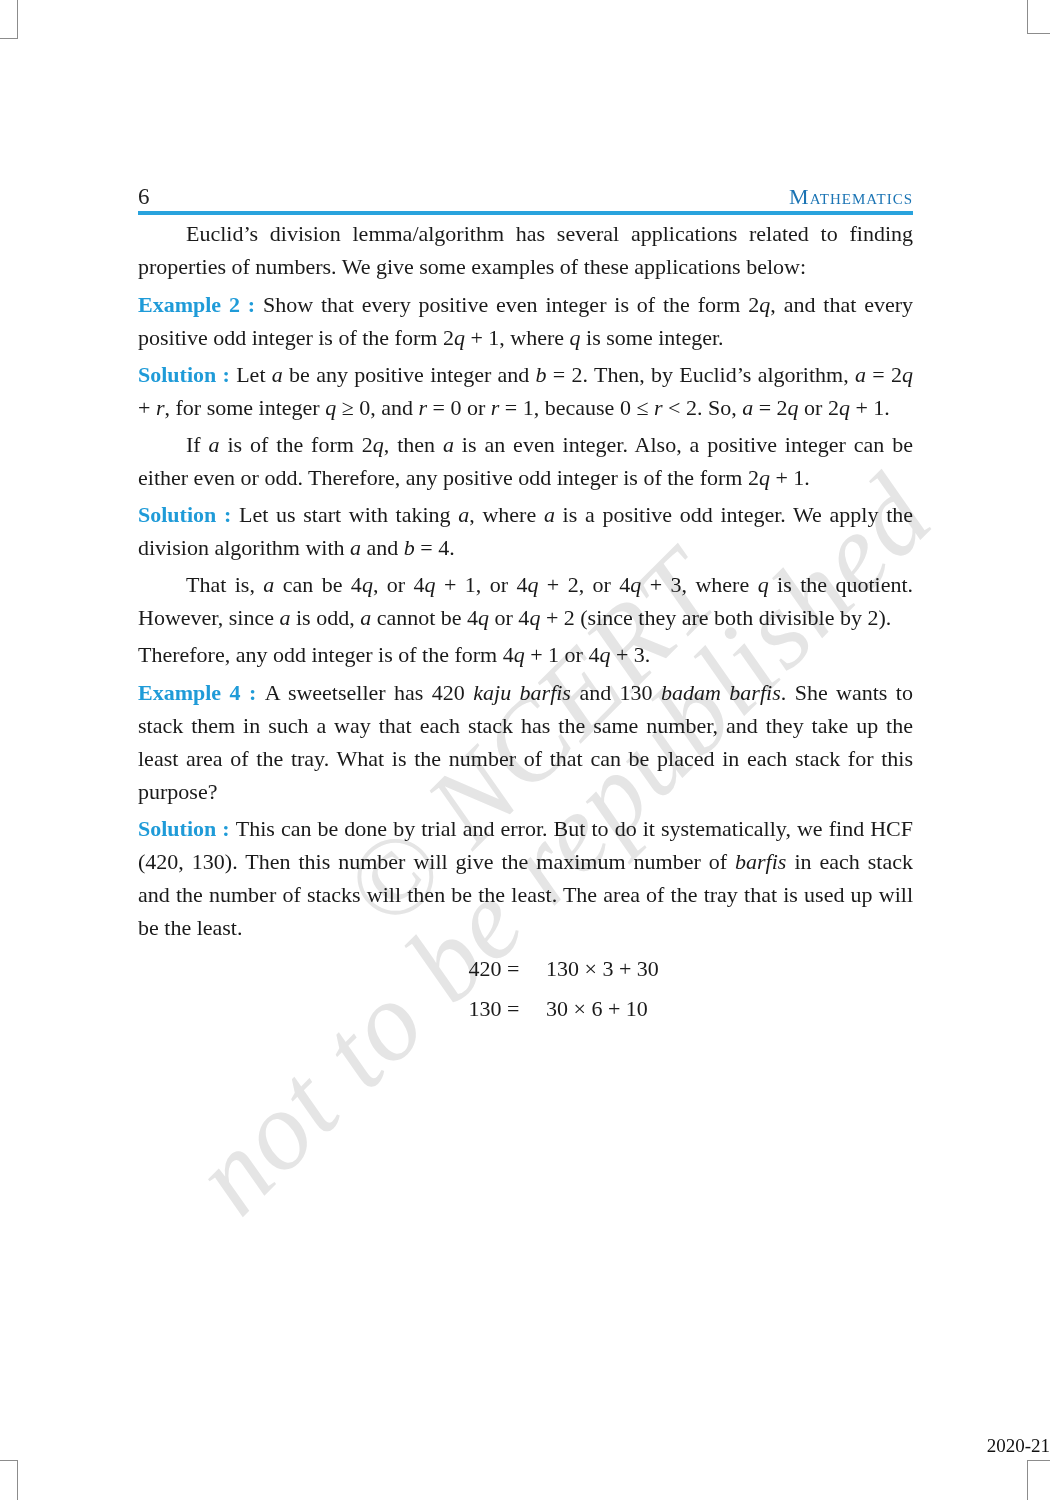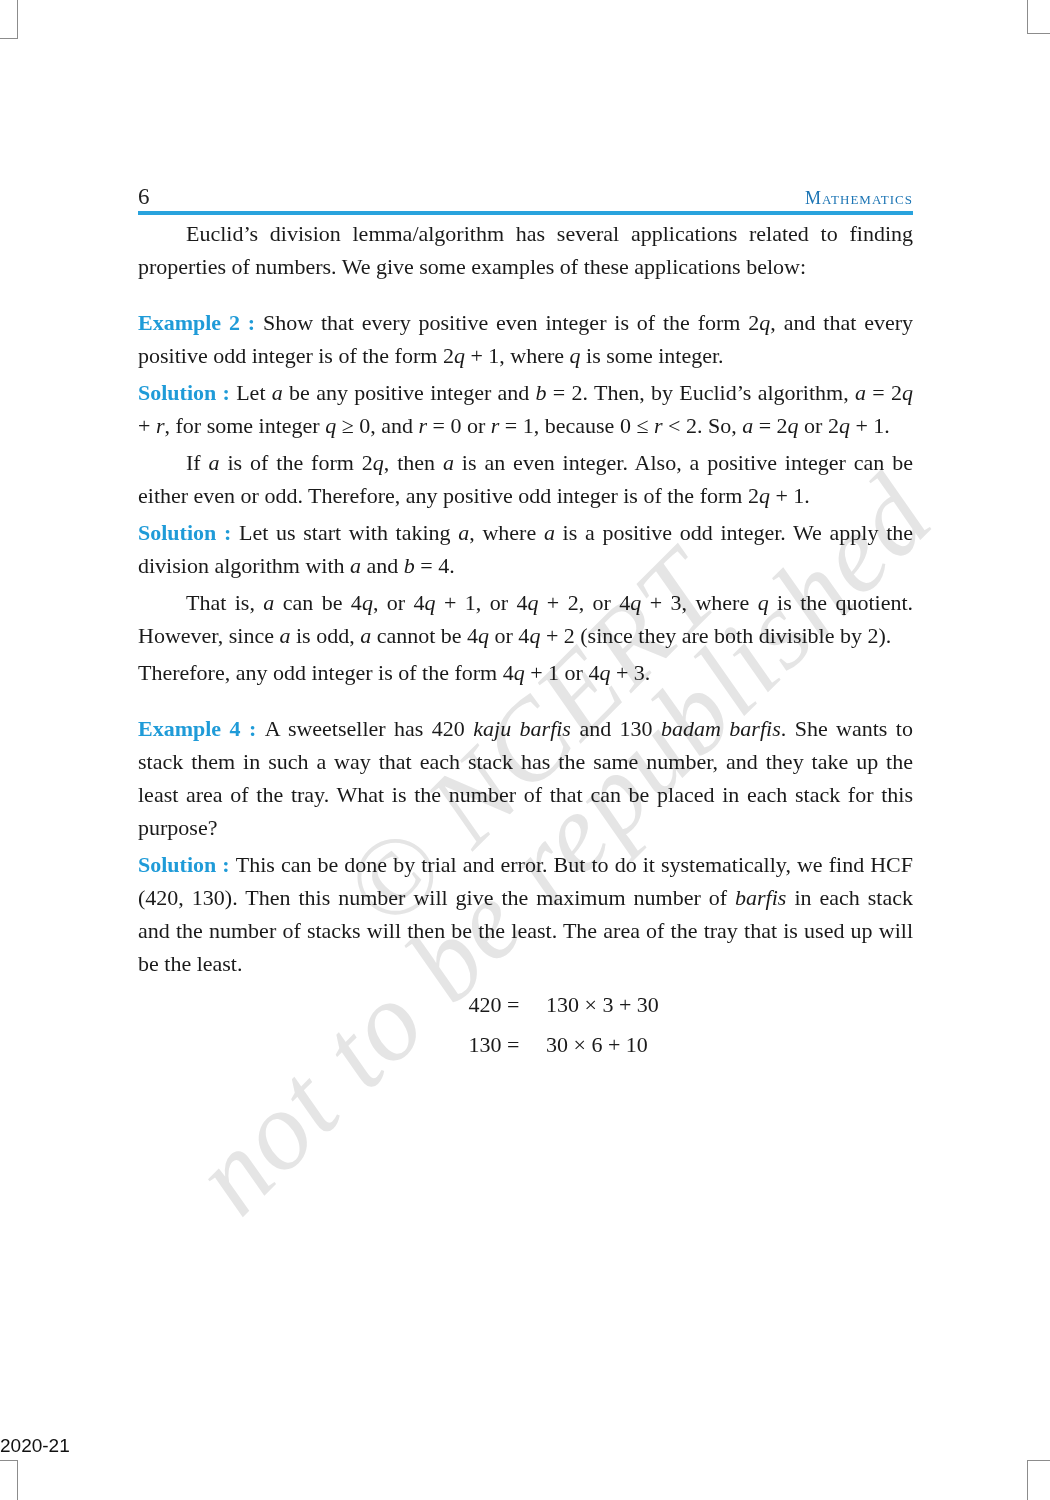--- a/index.html
+++ b/index.html
@@ -37,56 +37,56 @@
 
   
   .page-header {
     position: absolute; z-index: 1;
     left: 138px; top: 184px; width: 775px;
     display: flex; justify-content: space-between; align-items: baseline;
   }
   .page-num { font-size: 23px; color: #222222; }
   .header-title {
     font-variant-caps: small-caps;
-    font-size: 18px;
+    font-size: 22px;
     letter-spacing: 1px;
     color: #1b74b4;
   }
   .header-rule {
     position: absolute; z-index: 1;
     left: 138px; top: 211px; width: 775px; height: 4px;
     background: #29a3dd;
   }
 
   
   .doc-body {
     position: absolute; z-index: 1;
     left: 138px; top: 217px; width: 775px;
     font-size: 22px; line-height: 33px;
     text-align: justify;
   }
   .para { margin: 0 0 4px 0; }
   .para.indent { text-indent: 48px; }
-  .para.space-before { margin-top: 23px; }
+  .para.space-before { margin-top: 5px; }
   .run-normal { }
   .run-italic { font-style: italic; }
   .run-label { color: #1f9bd8; font-weight: bold; }
 
   
   .equations { margin: 5px 0 7px 320px; line-height: 40px; text-align: left; }
   .eq-row { display: flex; }
   .eq-lhs { display: inline-block; width: 72px; text-align: center; }
   .eq-rhs { padding-left: 16px; text-align: center; }
 
   
   .page-footer {
     position: absolute; z-index: 1;
     left: 0; top: 1435px; width: 1050px;
-    text-align: left;
-    font-family: Liberation Sans, sans-serif;
+    text-align: right;
+    font-family: Liberation Serif, serif;
     font-size: 19px; color: #111111;
   }
 </style>
 </head>
 <body>
 
 <div class="crop crop-tl"></div>
 <div class="crop crop-tr"></div>
 <div class="crop crop-bl"></div>
 <div class="crop crop-br"></div>

